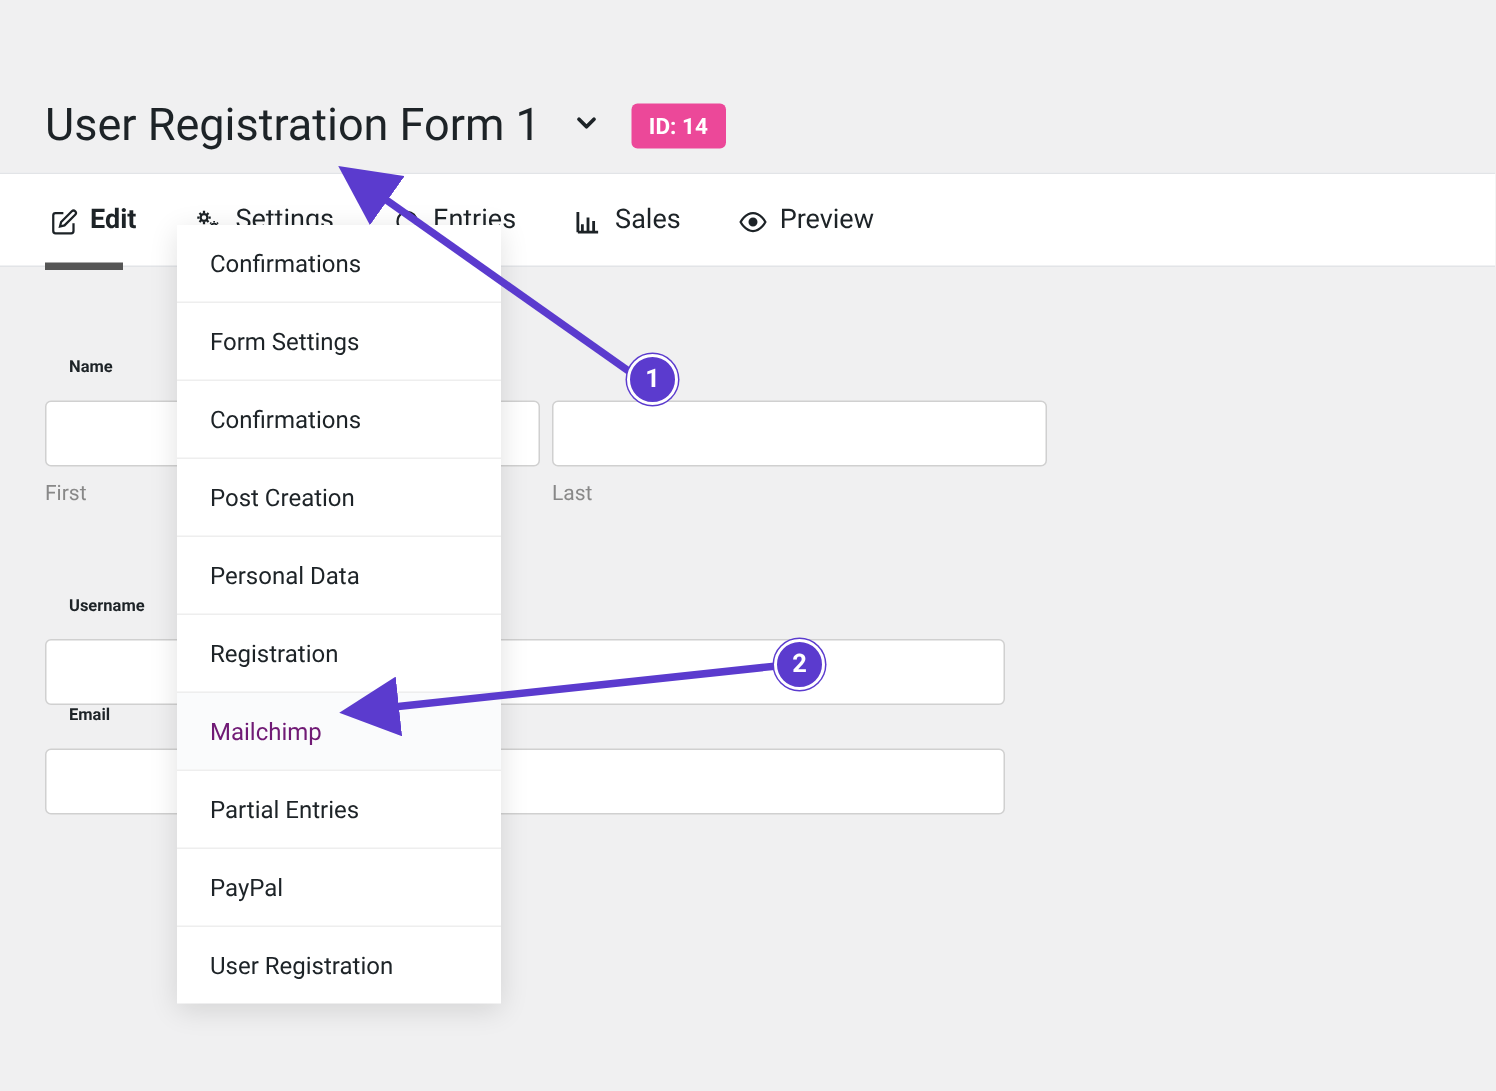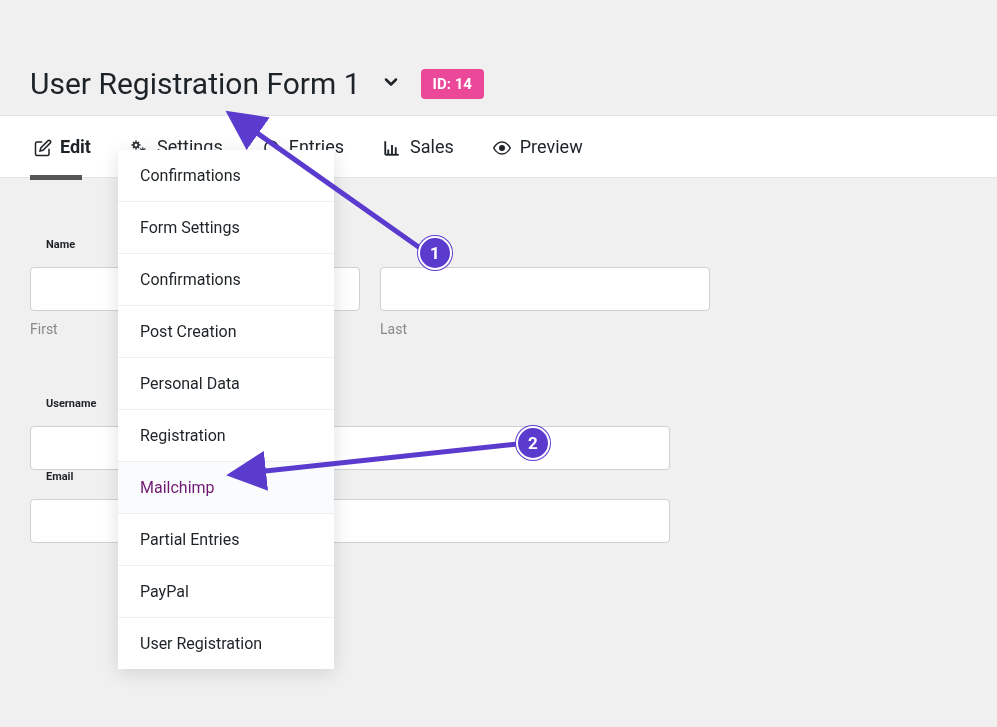--- a/index.html
+++ b/index.html
@@ -12,21 +12,21 @@
 .tab { display: flex; align-items: flex-end; gap: 8px; padding: 20px 4px; font-size: 18px; color: #1d2327; cursor: pointer; position: relative; }
 .tab.active { font-weight: 700; }
 .tab.active::after { content: ""; position: absolute; left: 0; right: 0; bottom: -3px; height: 5px; background: #555; width: 52px; }
 .dropdown { position: absolute; top: 150px; left: 118px; width: 216px; background: #fff; box-shadow: 0 4px 18px rgba(0,0,0,0.12); z-index: 50; }
 .dropdown-item { padding: 16px 22px; font-size: 16px; color: #1d2327; border-top: 1px solid #eee; cursor: pointer; }
 .dropdown-item:first-child { border-top: none; }
 .dropdown-item.hovered { color: #701a75; background: #fafbfc; }
 .form-area { padding: 60px 30px 30px; }
 .field-group { margin-bottom: 60px; }
 .field-label { font-weight: 700; font-size: 11px; color: #1d2327; margin-bottom: 16px; display: block; margin-left: 16px; }
-.name-row { display: flex; gap: 20px; }
+.name-row { display: flex; gap: 8px; }
 .name-col { flex: 0 0 330px; }
 .input { width: 100%; height: 44px; border: 1px solid #d0d0d0; border-radius: 4px; background: #fff; padding: 0 10px; font-size: 15px; }
 .sublabel { font-size: 14px; color: #888; margin-top: 10px; display: block; }
 .email-input { width: 640px; }
 .username-input { width: 640px; }
 .annotation-layer { position: absolute; top: 0; left: 0; width: 997px; height: 727px; pointer-events: none; z-index: 100; }
 svg.arrow-svg { position: absolute; overflow: visible; }
 .num-badge { position: absolute; width: 34px; height: 34px; border-radius: 50%; background: #5b3bce; color: #fff; display: flex; align-items: center; justify-content: center; font-weight: 700; font-size: 17px; border: 2px solid #fff; box-shadow: 0 0 0 1px #5b3bce; }
 </style>
 </head>

